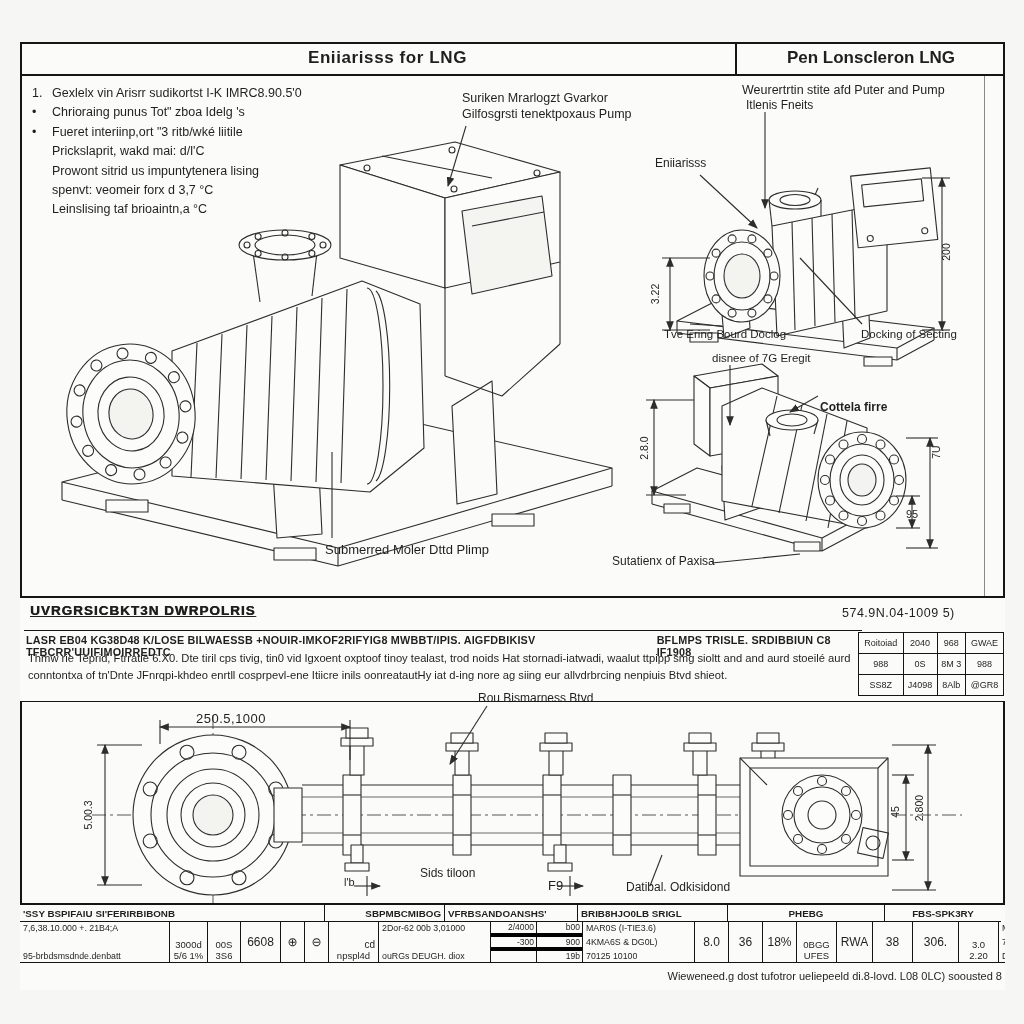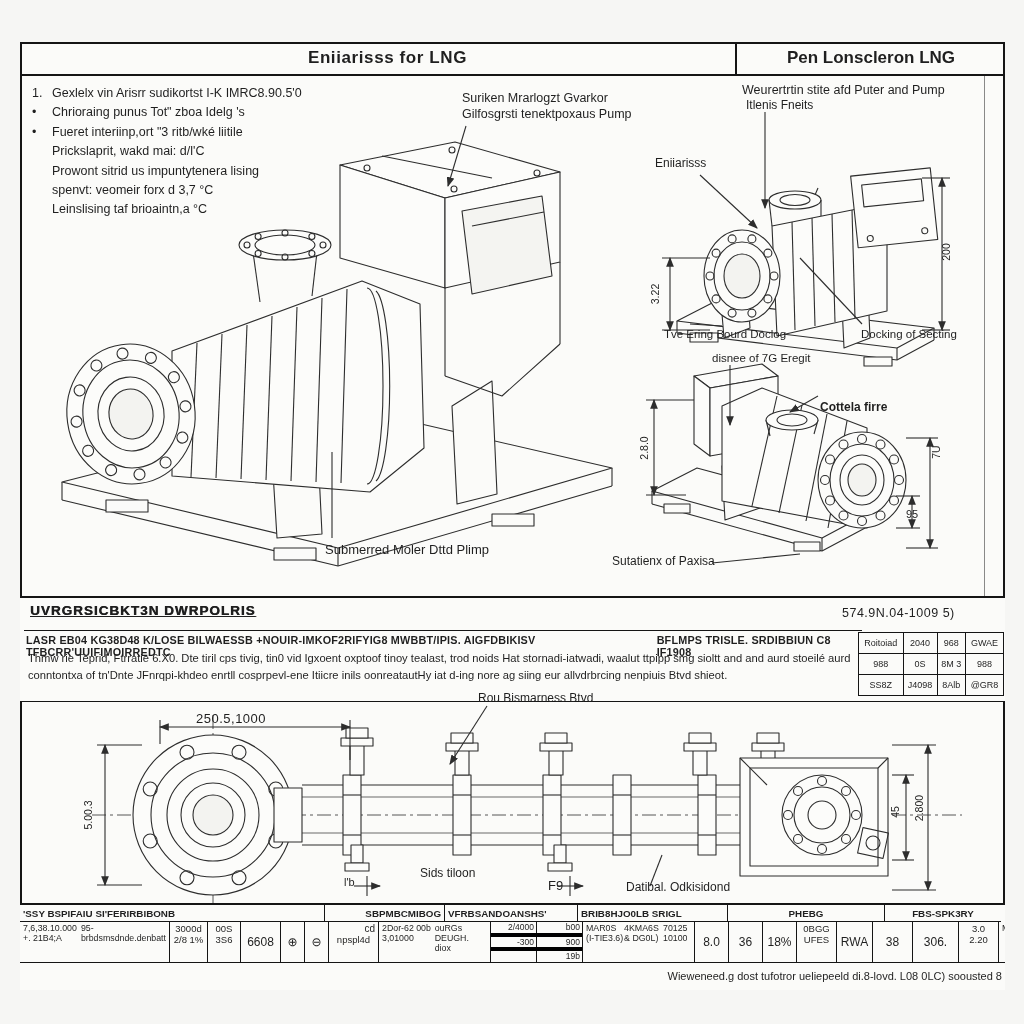--- a/index.html
+++ b/index.html
@@ -35,27 +35,27 @@
   .midtable{position:absolute;left:838px;top:34px;width:146px;border:1.5px solid #151515;border-collapse:collapse;}
   .midtable td{border:1px solid #151515;font-size:9px;text-align:center;padding:2px 1px;height:16px;}
   
   .tblock{position:absolute;left:20px;top:903px;width:985px;height:87px;border-top:2px solid #151515;
           box-sizing:border-box;font-size:9.5px;background:#fbfbf9;}
   .trow{display:flex;box-sizing:border-box;}
   .trow>div{border-right:1.2px solid #151515;border-bottom:1.2px solid #151515;box-sizing:border-box;
             overflow:hidden;padding:1px 3px;}
   .thead>div{height:17px;font-weight:bold;font-size:9.8px;display:flex;align-items:center;}
   .tbody>div{height:41px;}
-  .cell-stack{display:flex;flex-direction:column;justify-content:flex-start;align-items:center;padding:0 1px;}
+  .cell-stack{display:flex;flex-direction:column;justify-content:flex-end;align-items:center;padding:0 1px;}
   .mini{display:flex;flex-direction:column;height:100%;padding:0 !important;}
   .mini .mrow{flex:1;display:flex;border-bottom:4px solid #000000;}
   .mini .mrow:last-child{border-bottom:none;}
   .mini .mrow span{flex:1;border-right:1px solid #151515;text-align:right;padding:0 2px;font-size:8.5px;}
   .mini .mrow span:last-child{border-right:none;}
-  .matcell{display:flex;flex-direction:row;justify-content:space-between;font-size:8.8px;}
+  .matcell{display:flex;flex-direction:column;justify-content:space-between;font-size:8.8px;}
   .numcell{display:flex;align-items:center;justify-content:center;font-size:12px;}
   .tnote{height:26px;display:flex;align-items:center;justify-content:flex-end;
          padding-right:10px;font-size:11px;border-bottom:none !important;}
 </style>
 </head>
 <body>
 
 <div class="canvas">
   <div class="frame"></div>
 
@@ -487,21 +487,21 @@
       <div style="width:157px;justify-content:center;">PHEBG</div>
       <div style="width:116px;border-right:none;justify-content:center;">FBS-SPK3RY</div>
     </div>
     <div class="trow tbody">
       <div style="width:150px;" class="matcell">
         <span>7,6,38.10.000 +. 21B4;A</span>
         <span>95-brbdsmsdnde.denbatt</span>
       </div>
       <div style="width:38px;" class="cell-stack">
         <span>3000d</span>
-        <span>2/8 1%</span>
+        <span>5/6 1%</span>
       </div>
       <div style="width:33px;" class="cell-stack">
         <span>00S</span>
         <span>3S6</span>
       </div>
       <div style="width:40px;" class="numcell">6608</div>
       <div style="width:24px;" class="numcell">⊕</div>
       <div style="width:24px;" class="numcell">⊖</div>
       <div style="width:50px;" class="cell-stack">
         <span style="align-self:flex-end;font-size:10px;">cd</span>

